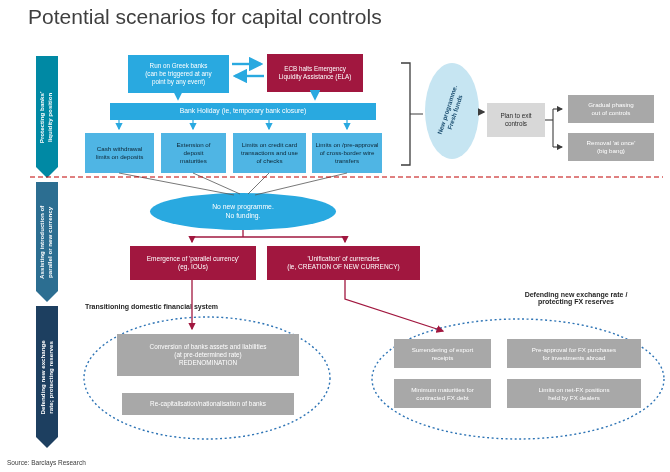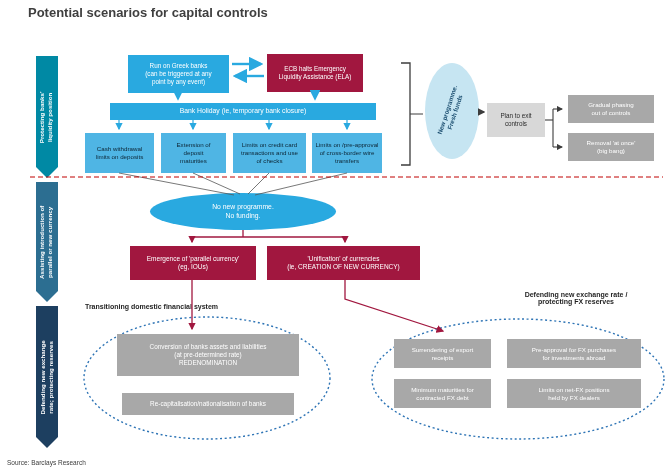--- a/index.html
+++ b/index.html
@@ -18,21 +18,21 @@
 
   .stage { position:absolute; width:22px; display:flex; align-items:center; justify-content:center;
            color:#fff; z-index:3;
            clip-path:polygon(0 0, 100% 0, 100% calc(100% - 11px), 50% 100%, 0 calc(100% - 11px)); }
   .rot { transform:rotate(-90deg); white-space:pre; text-align:center;
          font-size:6.2px; line-height:1.35; font-weight:bold; }
 
   .npl { transform:rotate(-72deg); font-size:6.3px; font-weight:bold; color:#1B4E70;
          white-space:pre-line; text-align:center; line-height:1.3; }
 
-  #title  { position:absolute; left:28px; top:5px; font-size:13px; font-weight:700; color:#3F3F3F; z-index:3; }
+  #title  { position:absolute; left:28px; top:5px; font-size:21px; font-weight:400; color:#3F3F3F; z-index:3; }
   #source { position:absolute; left:7px; top:459px; font-size:6.5px; color:#3b3b3b; z-index:3; }
   .heading { position:absolute; font-size:7px; font-weight:bold; color:#1F1F1F;
              white-space:pre-line; z-index:3; }
 
   .fs62 { font-size:6.2px; } .fs63 { font-size:6.3px; } .fs64 { font-size:6.4px; }
   .fs65 { font-size:6.5px; } .fs68 { font-size:6.8px; }
 
   svg.layer { position:absolute; left:0; top:0; pointer-events:none; }
   #under { z-index:1; }
   #over  { z-index:5; }

